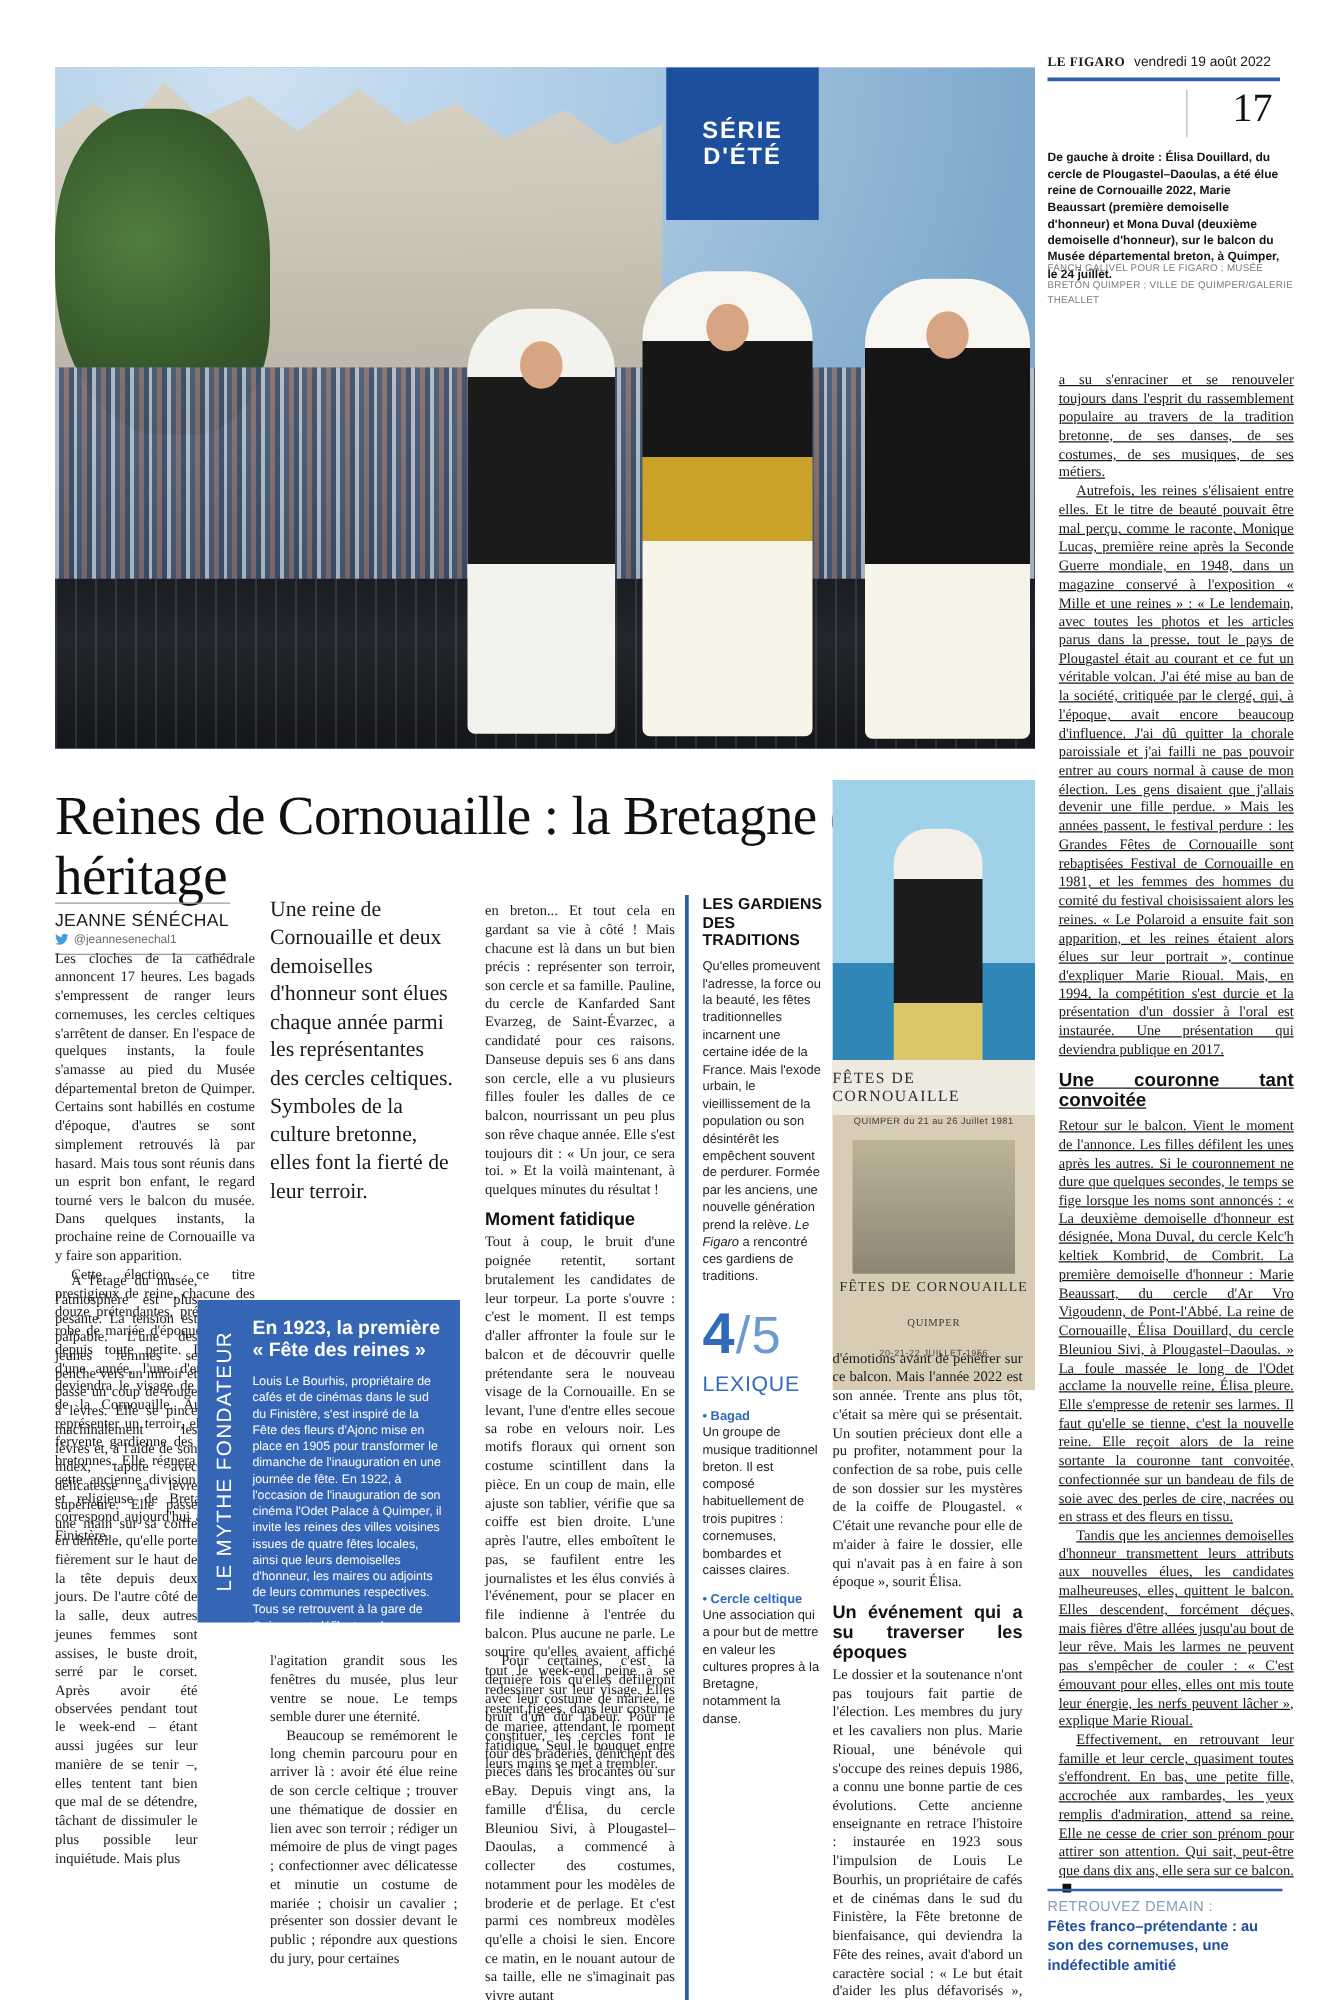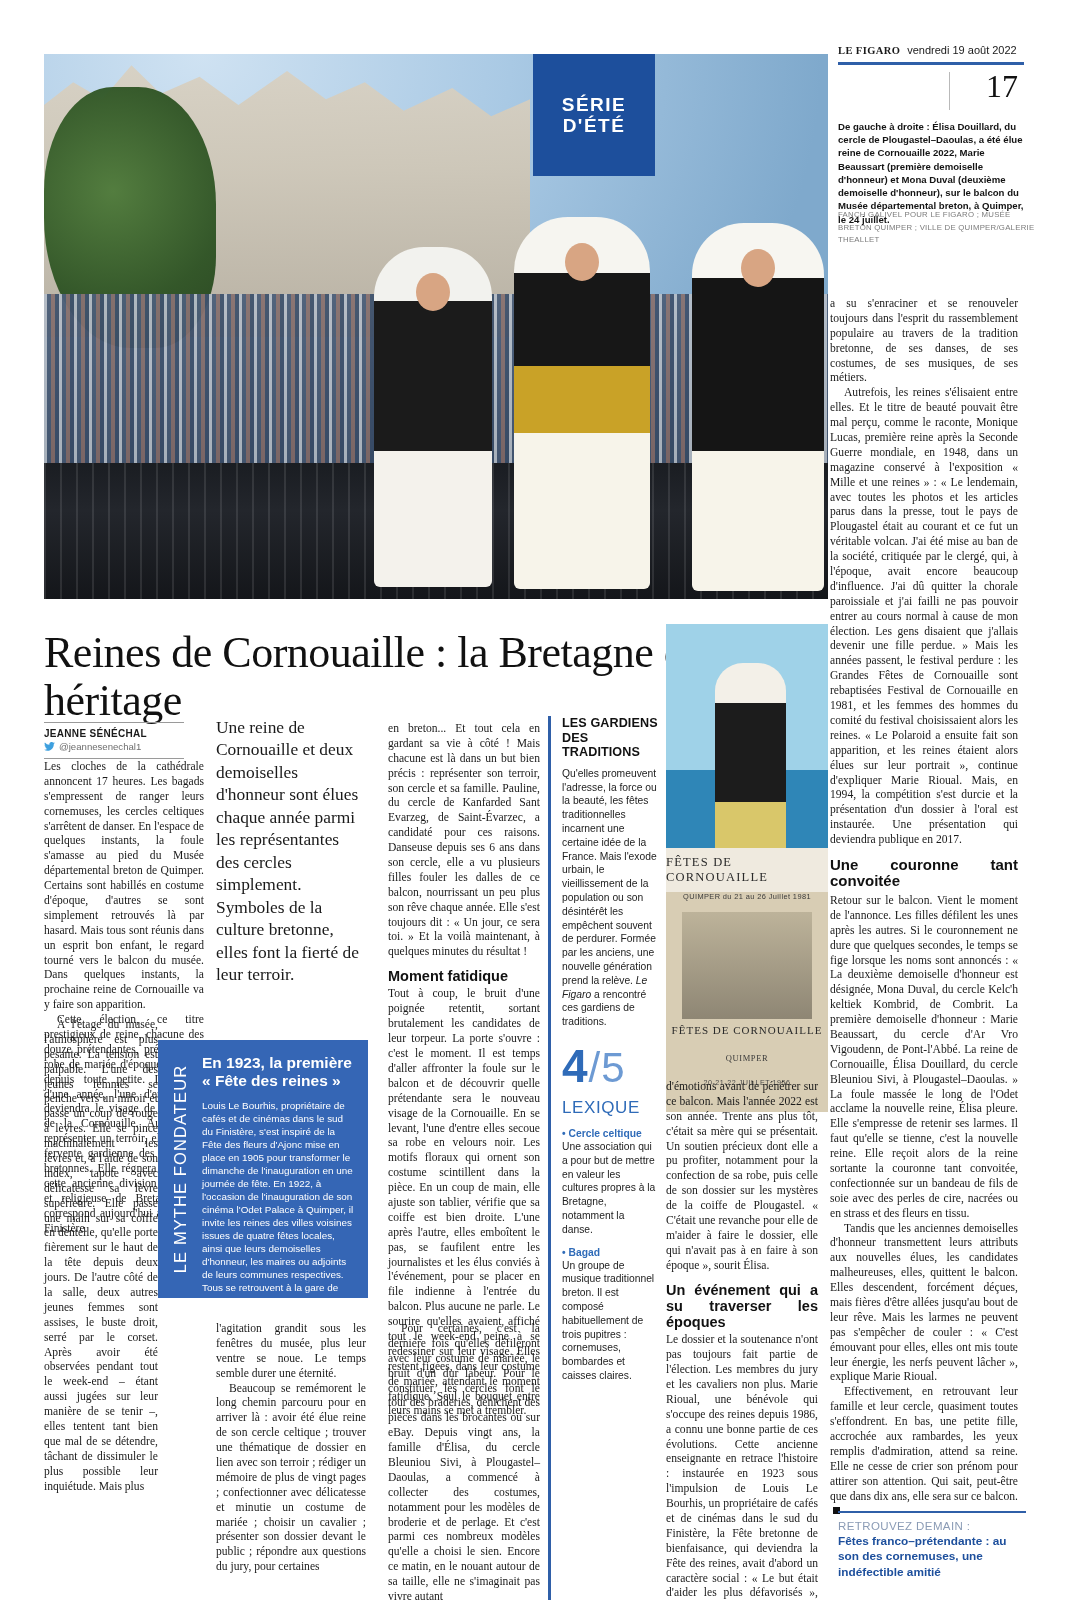--- a/index.html
+++ b/index.html
@@ -111,23 +111,24 @@
     color:#141414; font-weight:bold;
   }
   .credits {
     position:absolute; left:838px; top:209px; width:200px;
     font-family:"Liberation Sans", sans-serif; font-size:7.8px; line-height:1.62;
     color:#7b7b7b; letter-spacing:.25px; text-transform:uppercase; font-weight:normal;
   }
 
   
   .rightcol {
-    position:absolute; left:830px; top:297px; width:188px;
+    position:absolute; left:847px; top:297px; width:188px;
     font-size:11.6px; line-height:1.285; text-align:justify;
     hyphens:auto;
+    text-decoration:underline;
   }
   .rightcol p { margin:0; text-indent:14px; }
   .rightcol p.noindent { text-indent:0; }
   .rightcol h3 {
     font-family:"Liberation Sans", sans-serif;
     font-size:15px; line-height:1.1; font-weight:bold; margin:9px 0 4px 0; color:#111;
   }
   .endmark { display:inline-block; width:7px; height:7px; background:#111; margin-left:3px; }
 
   .tomorrow {
@@ -144,21 +145,21 @@
     font-size:44px; line-height:1.07; font-weight:normal; color:#111;
     letter-spacing:-0.5px;
   }
 
   
   .byline {
     position:absolute; left:44px; top:722px; width:140px;
     font-family:"Liberation Sans", sans-serif;
   }
   .byline .rule-top { height:1px; background:#9a9a9a; }
-  .byline .name { font-weight:bold; font-size:10px; letter-spacing:.3px; margin:5px 0 2px; }
+  .byline .name { font-weight:normal; font-size:14px; letter-spacing:.3px; margin:5px 0 2px; }
   .byline .handle { font-size:9.6px; color:#6d6d6d; display:flex; align-items:center; gap:4px; }
   .byline .rule-bot { height:1px; background:#9a9a9a; margin-top:6px; }
   .bird { width:11px; height:9px; fill:#3ea0df; flex:none; }
 
   
   .standfirst {
     position:absolute; left:216px; top:716px; width:150px;
     font-size:17.4px; line-height:1.29; color:#1a1a1a;
   }
 
@@ -291,21 +292,21 @@
   <div class="name">JEANNE SÉNÉCHAL</div>
   <div class="handle">
     <svg class="bird" viewBox="0 0 24 20">
         <path d="M24 2.3a9.8 9.8 0 0 1-2.8.8A4.9 4.9 0 0 0 23.3.4a9.8 9.8 0 0 1-3.1 1.2A4.9 4.9 0 0 0 11.8 6a13.9 13.9 0 0 1-10-5.1 4.9 4.9 0 0 0 1.5 6.5A4.8 4.8 0 0 1 1 6.8v.1a4.9 4.9 0 0 0 3.9 4.8 4.9 4.9 0 0 1-2.2.1 4.9 4.9 0 0 0 4.6 3.4A9.8 9.8 0 0 1 0 17.3 13.9 13.9 0 0 0 7.5 19.5c9.1 0 14-7.5 14-14v-.7A9.9 9.9 0 0 0 24 2.3z"></path>
       </svg>
     <span>@jeannesenechal1</span>
   </div>
   <div class="rule-bot"></div>
 </div>
 
-<div class="standfirst">Une reine de Cornouaille et deux demoiselles d'honneur sont élues chaque année parmi les représentantes des cercles simplement. Symboles de la culture bretonne, elles font la fierté de leur terroir.</div>
+<div class="standfirst">Une reine de Cornouaille et deux demoiselles d'honneur sont élues chaque année parmi les représentantes des cercles celtiques. Symboles de la culture bretonne, elles font la fierté de leur terroir.</div>
 
 <div class="col col1a">
   <p class="noindent">Les cloches de la cathédrale annoncent 17 heures. Les bagads s'empressent de ranger leurs cornemuses, les cercles celtiques s'arrêtent de danser. En l'espace de quelques instants, la foule s'amasse au pied du Musée départemental breton de Quimper. Certains sont habillés en costume d'époque, d'autres se sont simplement retrouvés là par hasard. Mais tous sont réunis dans un esprit bon enfant, le regard tourné vers le balcon du musée. Dans quelques instants, la prochaine reine de Cornouaille va y faire son apparition.</p>
   <p>Cette élection, ce titre prestigieux de reine, chacune des douze prétendantes, présentée en robe de mariée d'époque, en rêve depuis toute petite. Le temps d'une année, l'une d'entre elles deviendra le visage de la région de la Cornouaille. Au-delà de représenter un terroir, elle sera la fervente gardienne des traditions bretonnes. Elle régnera alors sur cette ancienne division politique et religieuse de Bretagne, qui correspond aujourd'hui au sud du Finistère.</p>
 </div>
 <div class="col col1b">
   <p>À l'étage du musée, l'atmosphère est plus pesante. La tension est palpable. L'une des jeunes femmes se penche vers un miroir et passe un coup de rouge à lèvres. Elle se pince machinalement les lèvres et, à l'aide de son index, tapote avec délicatesse sa lèvre supérieure. Elle passe une main sur sa coiffe en dentelle, qu'elle porte fièrement sur le haut de la tête depuis deux jours. De l'autre côté de la salle, deux autres jeunes femmes sont assises, le buste droit, serré par le corset. Après avoir été observées pendant tout le week-end – étant aussi jugées sur leur manière de se tenir –, elles tentent tant bien que mal de se détendre, tâchant de dissimuler le plus possible leur inquiétude. Mais plus</p>
 </div>
 
 <div class="mythe">
@@ -337,26 +338,26 @@
   <div class="bar"></div>
   <h2>LES GARDIENS DES TRADITIONS</h2>
   <p><span>Qu'elles promeuvent l'adresse, la force ou la beauté, les fêtes traditionnelles incarnent une certaine idée de la France. Mais l'exode urbain, le vieillissement de la population ou son désintérêt les empêchent souvent de perdurer. Formée par les anciens, une nouvelle génération prend la relève. </span><i>Le Figaro</i><span> a rencontré ces gardiens de traditions.</span></p>
   <div class="counter">
     <span class="cur">4</span>
     <span class="sep">/</span>
     <span class="tot">5</span>
   </div>
   <div class="lexique-title">LEXIQUE</div>
   <div class="lex-item">
+    <div class="term"><span class="dot">•</span> <span>Bagad</span></div>
+    <div class="def">Un groupe de musique traditionnel breton. Il est composé habituellement de trois pupitres : cornemuses, bombardes et caisses claires.</div>
+  </div>
+  <div class="lex-item">
     <div class="term"><span class="dot">•</span> <span>Cercle celtique</span></div>
     <div class="def">Une association qui a pour but de mettre en valeur les cultures propres à la Bretagne, notamment la danse.</div>
-  </div>
-  <div class="lex-item">
-    <div class="term"><span class="dot">•</span> <span>Bagad</span></div>
-    <div class="def">Un groupe de musique traditionnel breton. Il est composé habituellement de trois pupitres : cornemuses, bombardes et caisses claires.</div>
   </div>
 </div>
 
 <div class="poster">
   <div class="sea"></div>
   <div class="lady"></div>
   <div class="band1">
       <span class="t">FÊTES DE CORNOUAILLE</span>
     </div>
   <div class="sub1">QUIMPER du 21 au 26 Juillet 1981</div>

